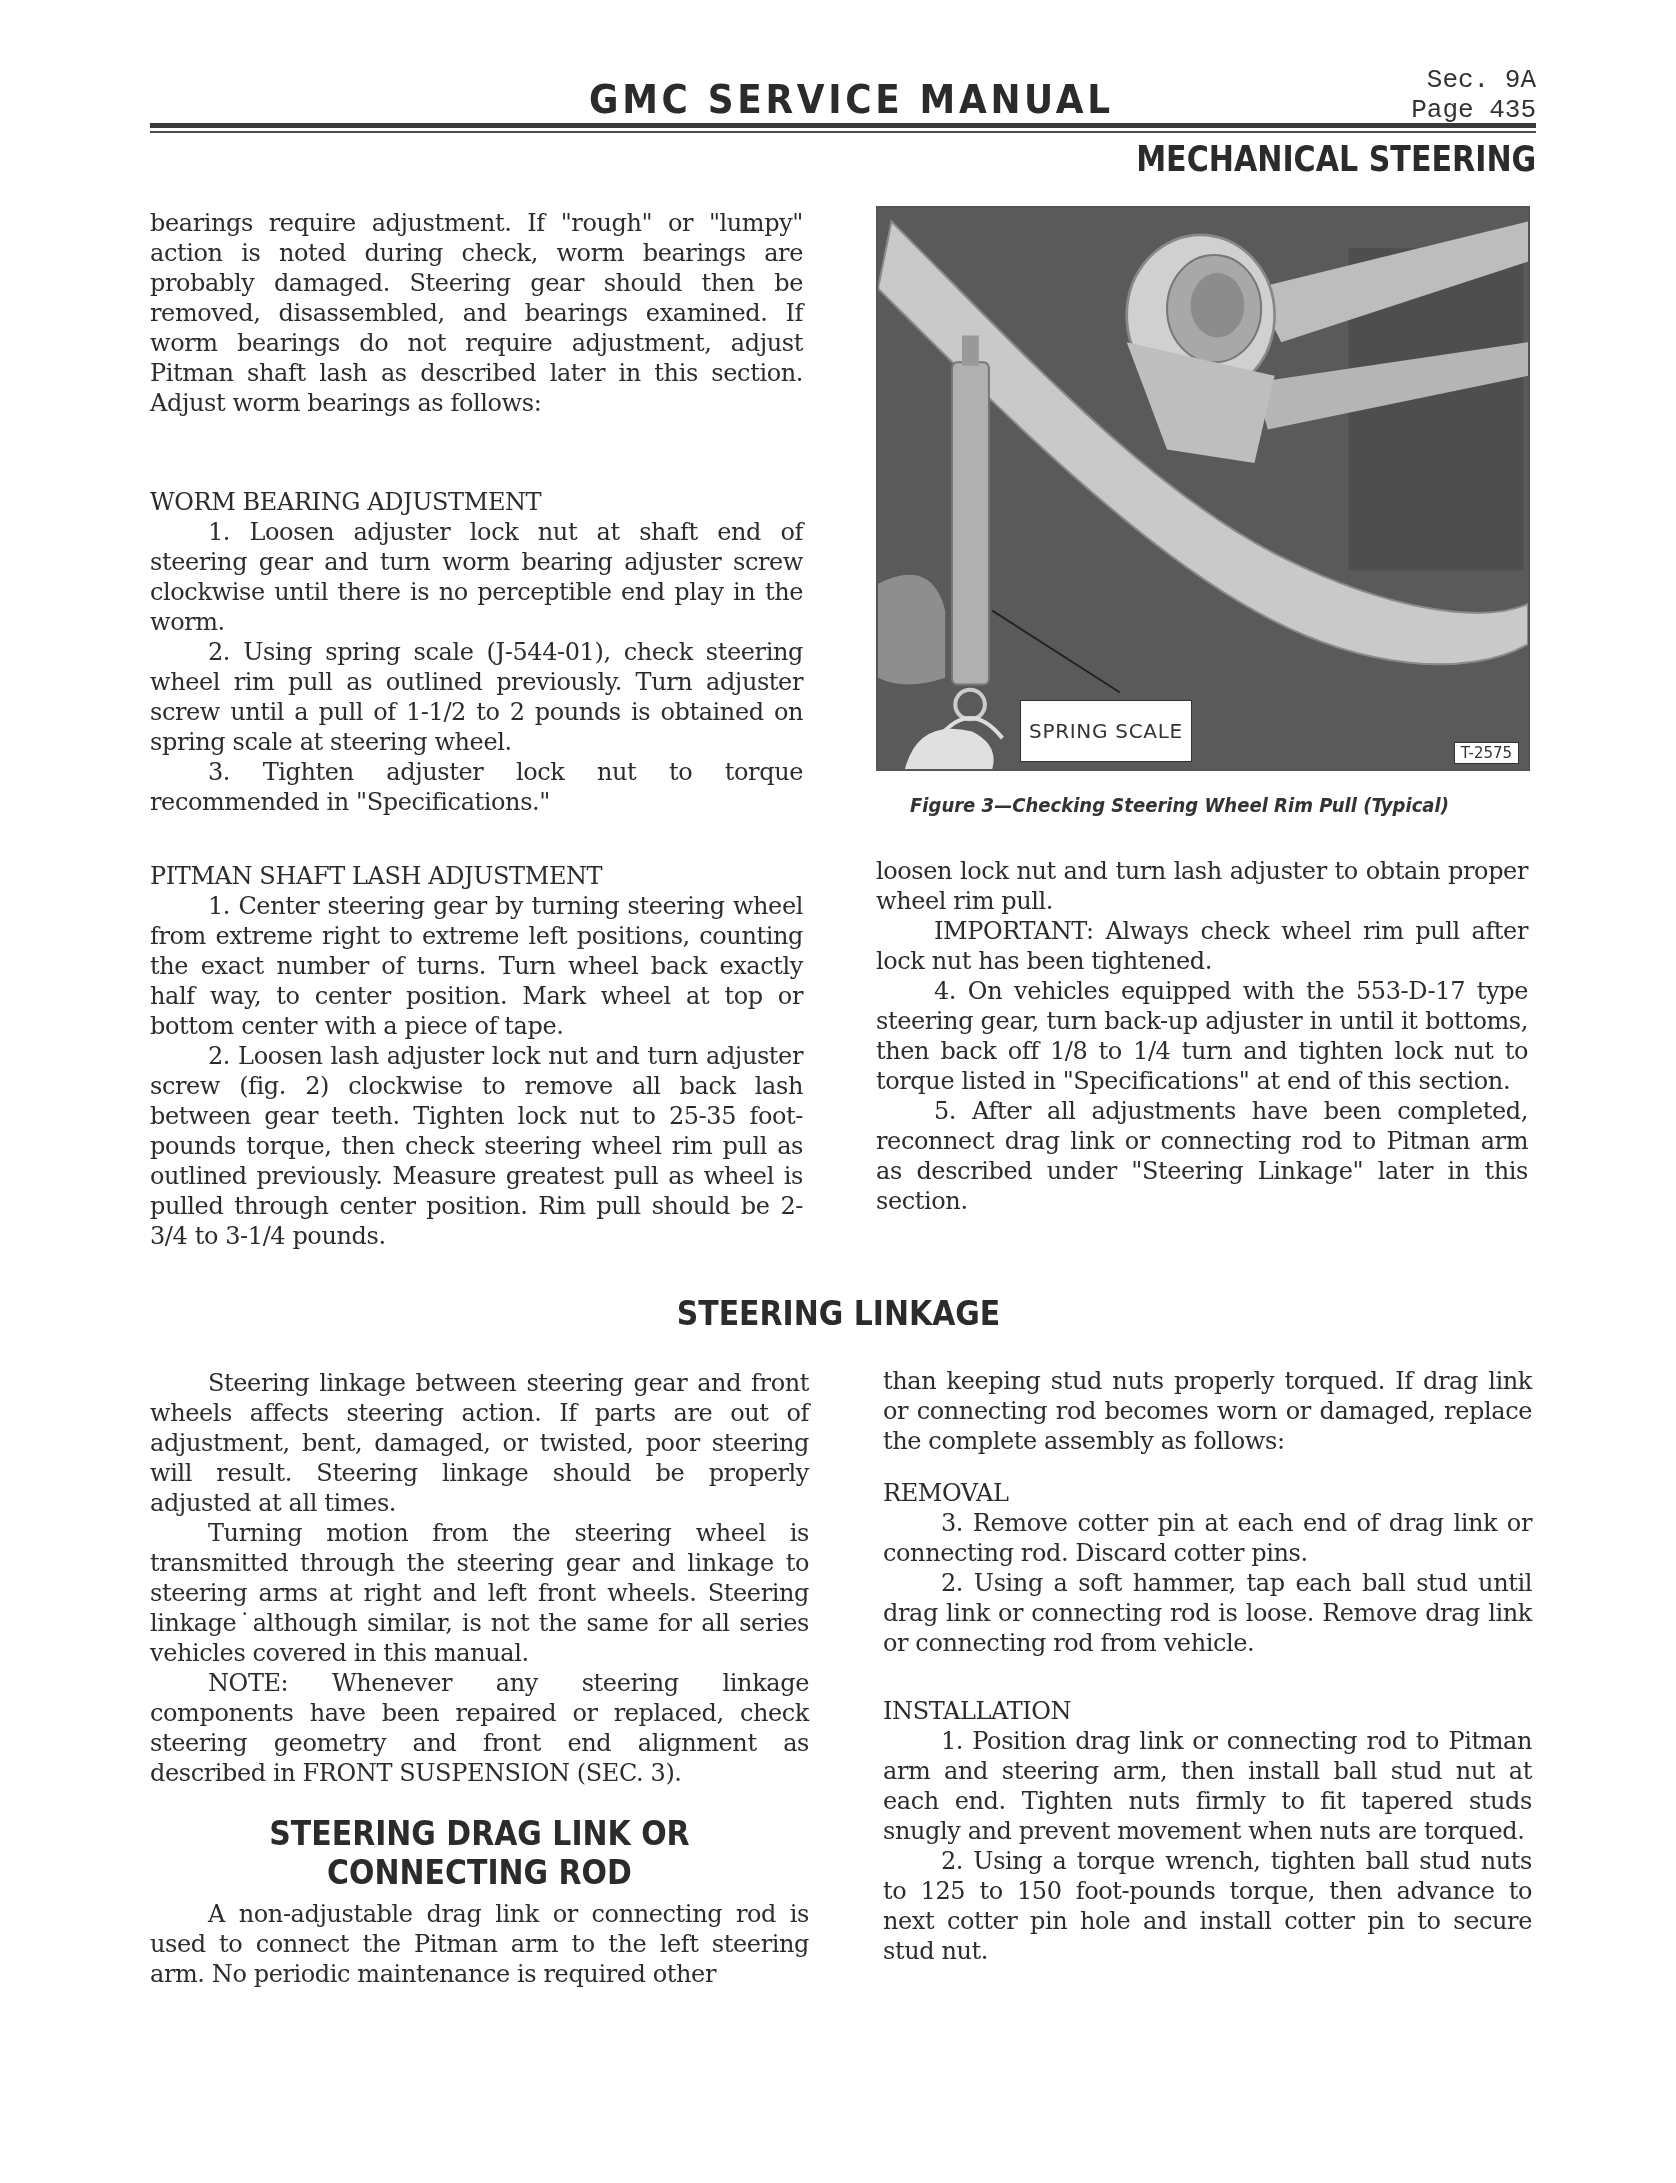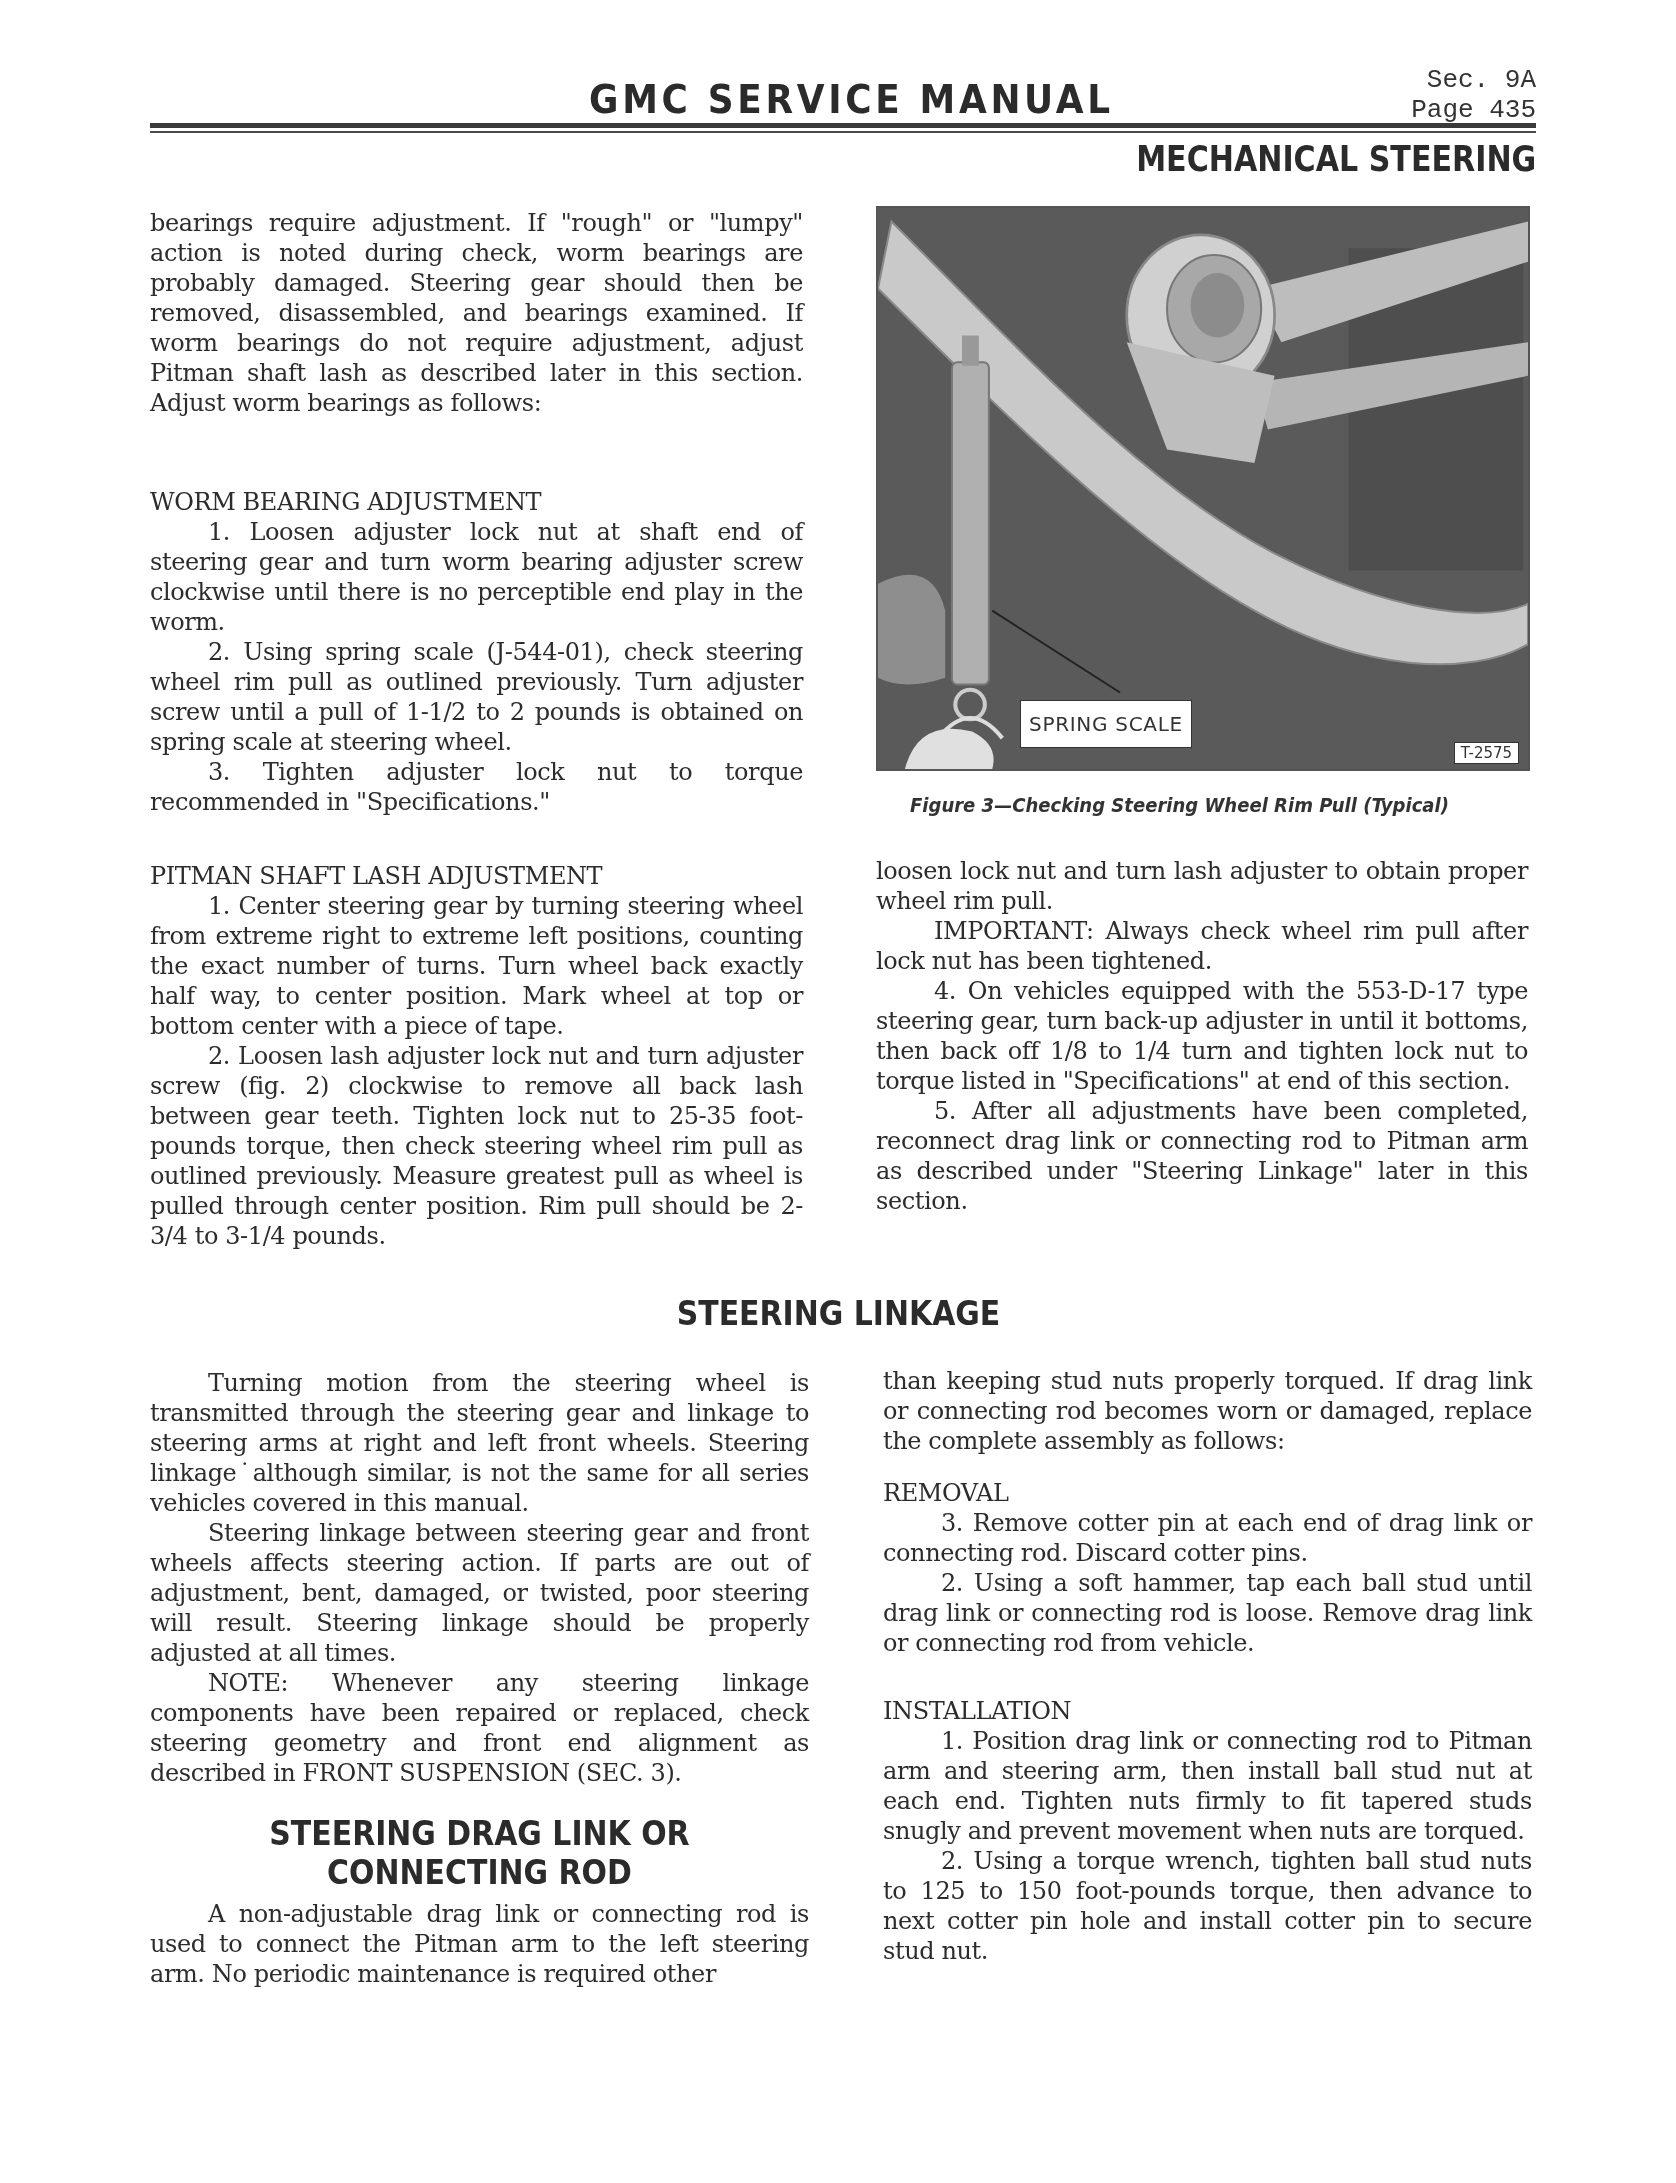--- a/index.html
+++ b/index.html
@@ -18,21 +18,21 @@
   .col p.indent { text-indent: 58px; }
   .col .subhead { margin-top: 44px; }
 
   #col-left-top { left: 150px; top: 208px; width: 653px; }
   #col-right-mid { left: 876px; top: 856px; width: 652px; }
   #col-left-bot { left: 150px; top: 1368px; width: 659px; }
   #col-right-bot { left: 883px; top: 1366px; width: 649px; }
 
   .figure { position: absolute; left: 876px; top: 206px; width: 654px; height: 565px; border: 2px solid #555; background: linear-gradient(160deg, #6a6a6a 0%, #575757 40%, #4a4a4a 100%); overflow: hidden; }
   .figure svg { position: absolute; left: 0; top: 0; width: 100%; height: 100%; }
-  .callout { position: absolute; left: 142px; top: 492px; background: #fff; border: 1.4px solid #333; padding: 11px 8px; font-family: "DejaVu Sans", sans-serif; font-size: 20px; letter-spacing: 0.7px; color: #333; }
+  .callout { position: absolute; left: 142px; top: 492px; background: #fff; border: 1.4px solid #333; padding: 18px 8px; font-family: "DejaVu Sans", sans-serif; font-size: 20px; letter-spacing: 0.7px; color: #333; }
   .fig-id { position: absolute; right: 9.5px; bottom: 5.4px; background: #fff; border: 1.4px solid #333; padding: 0.7px 5.4px; font-family: "DejaVu Sans", sans-serif; font-size: 15px; color: #333; }
   .caption { position: absolute; left: 910px; top: 794px; font-family: "DejaVu Sans", sans-serif; font-style: italic; font-weight: bold; font-size: 19.6px; color: #333; transform: scaleX(0.92); transform-origin: left; }
 
   .center-head { position: absolute; font-family: "DejaVu Sans", sans-serif; font-weight: bold; color: #2b2b2b; text-align: center; }
   #steering-linkage-head { left: 0; width: 1677px; top: 1293px; font-size: 34px; transform: scaleX(0.88); }
   #drag-link-head { left: 150px; width: 659px; top: 1814px; font-size: 34px; line-height: 39px; transform: scaleX(0.88); }
 </style>
 </head>
 <body>
 
@@ -85,22 +85,22 @@
 <div class="col" id="col-right-mid">
   <p>loosen lock nut and turn lash adjuster to obtain proper wheel rim pull.</p>
   <p class="indent">IMPORTANT: Always check wheel rim pull after lock nut has been tightened.</p>
   <p class="indent">4. On vehicles equipped with the 553-D-17 type steering gear, turn back-up adjuster in until it bottoms, then back off 1/8 to 1/4 turn and tighten lock nut to torque listed in "Specifications" at end of this section.</p>
   <p class="indent">5. After all adjustments have been completed, reconnect drag link or connecting rod to Pitman arm as described under "Steering Linkage" later in this section.</p>
 </div>
 
 <div class="center-head" id="steering-linkage-head">STEERING LINKAGE</div>
 
 <div class="col" id="col-left-bot">
+  <p class="indent">Steering linkage between steering gear and front wheels affects steering action. If parts are out of adjustment, bent, damaged, or twisted, poor steering will result. Steering linkage should be properly adjusted at all times.</p>
   <p class="indent">Turning motion from the steering wheel is transmitted through the steering gear and linkage to steering arms at right and left front wheels. Steering linkage˙although similar, is not the same for all series vehicles covered in this manual.</p>
-  <p class="indent">Steering linkage between steering gear and front wheels affects steering action. If parts are out of adjustment, bent, damaged, or twisted, poor steering will result. Steering linkage should be properly adjusted at all times.</p>
   <p class="indent">NOTE: Whenever any steering linkage components have been repaired or replaced, check steering geometry and front end alignment as described in FRONT SUSPENSION (SEC. 3).</p>
 </div>
 
 <div class="center-head" id="drag-link-head">
   <div>STEERING DRAG LINK OR</div>
   <div>CONNECTING ROD</div>
 </div>
 
 <div class="col" style="left:150px; top:1899px; width:659px;">
   <p class="indent">A non-adjustable drag link or connecting rod is used to connect the Pitman arm to the left steering arm. No periodic maintenance is required other</p>

